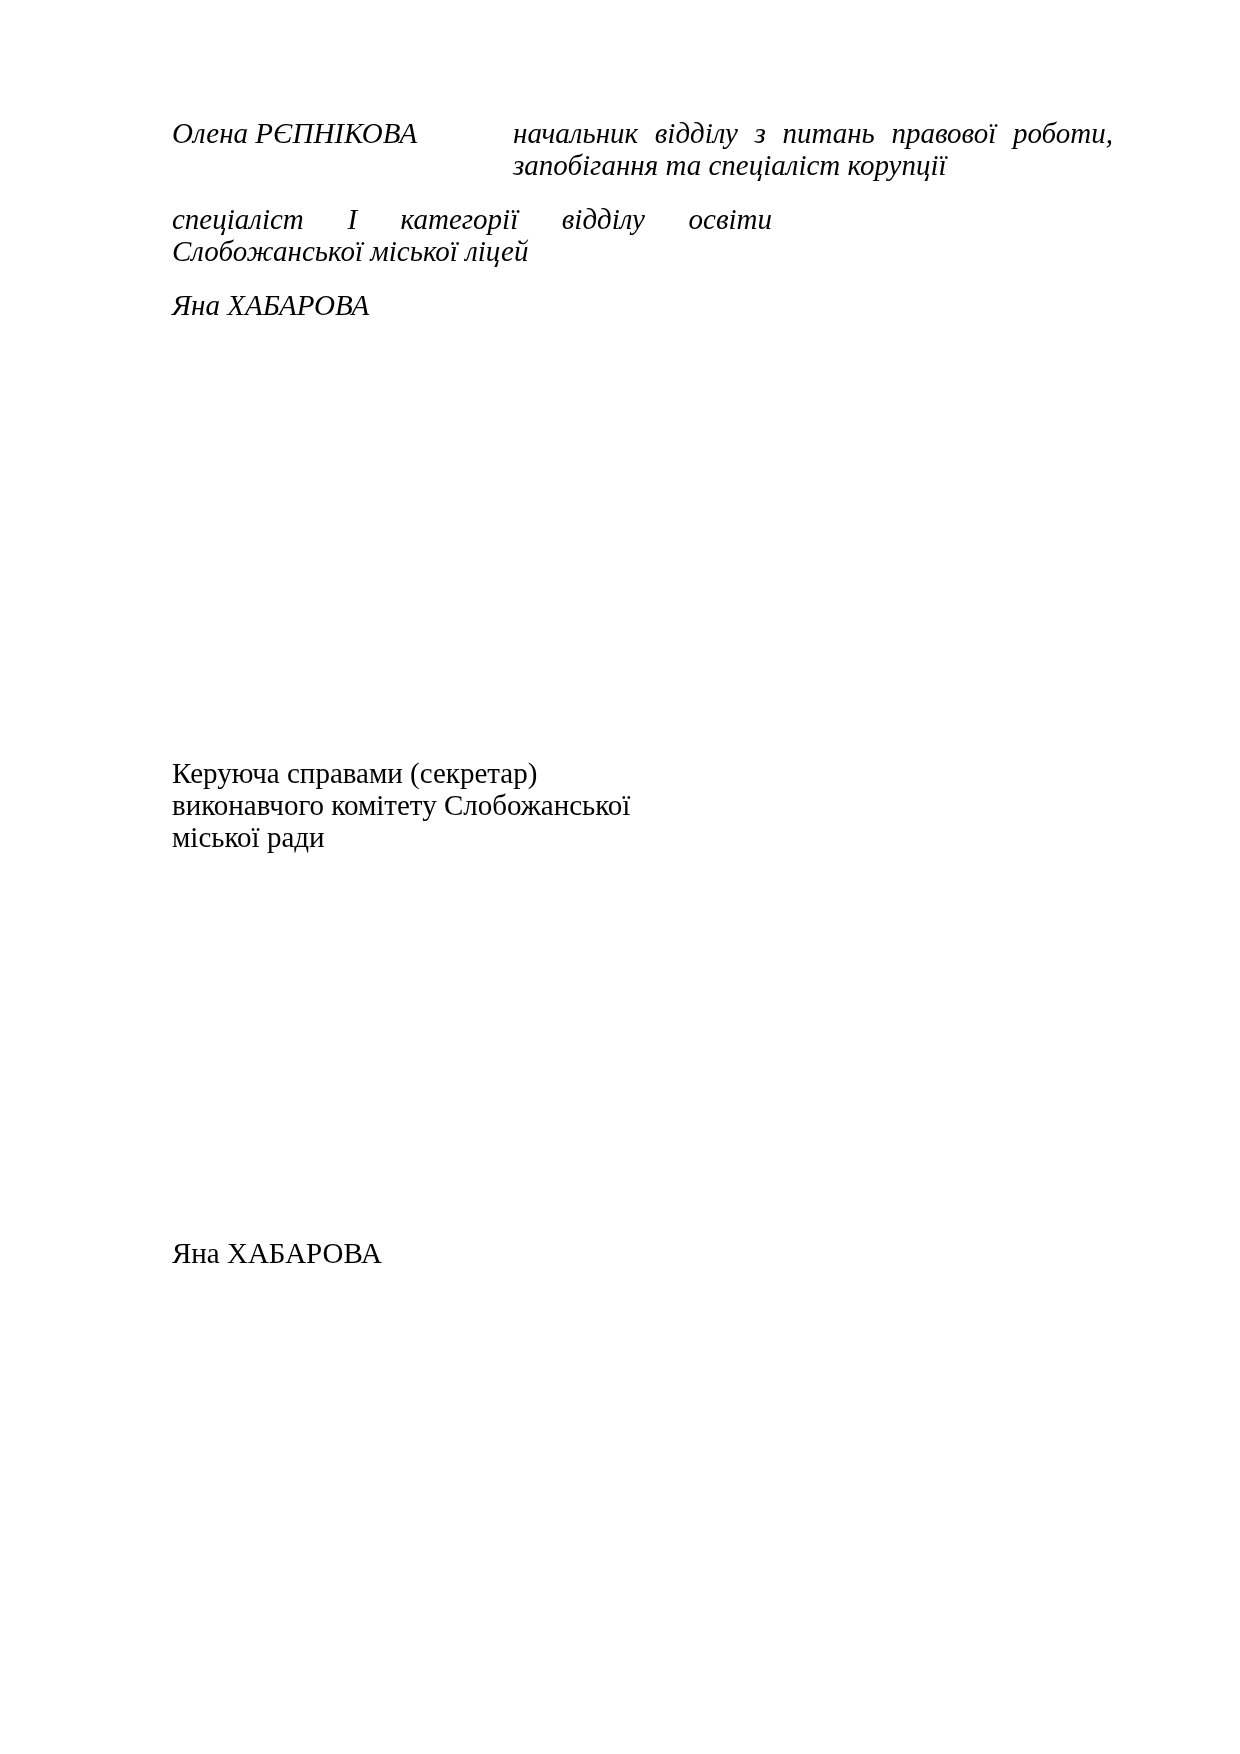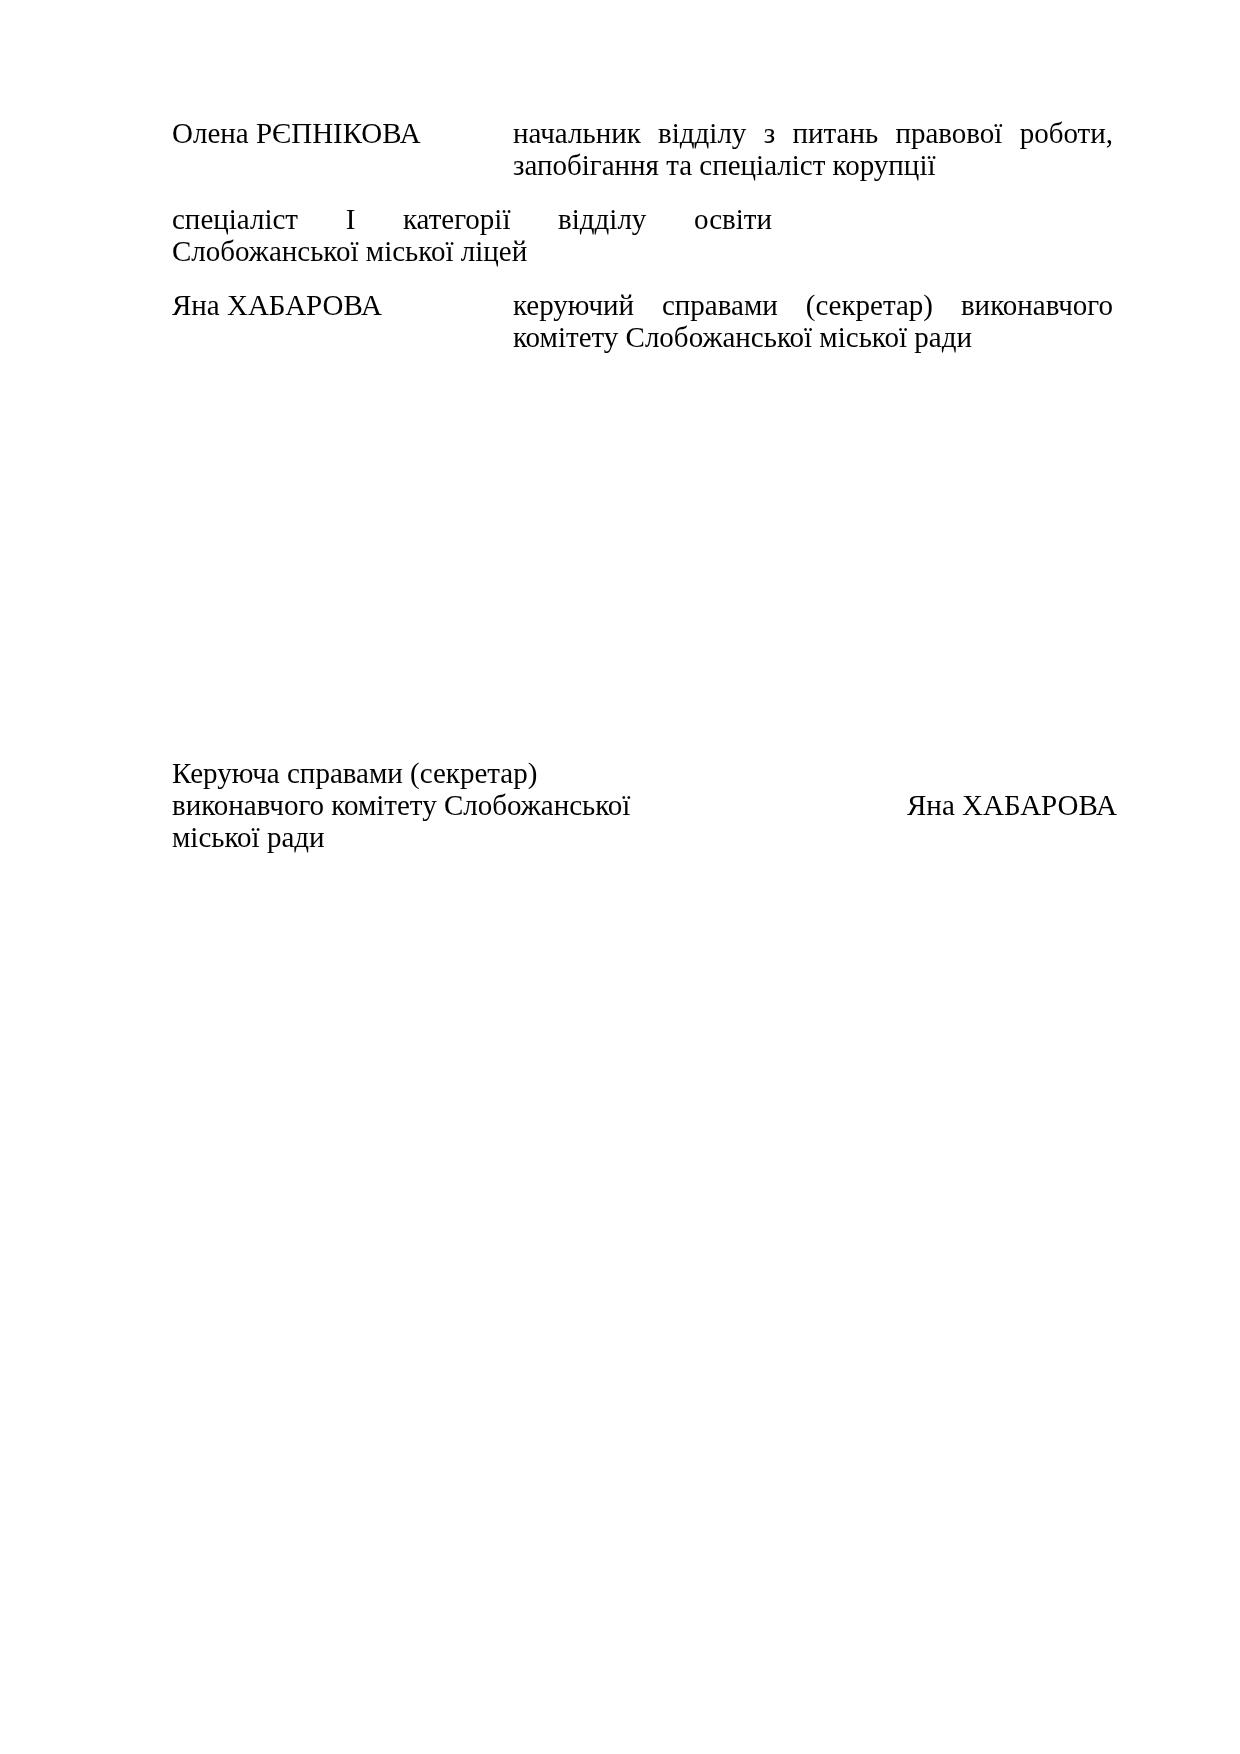--- a/index.html
+++ b/index.html
@@ -19,40 +19,42 @@
   }
   .signatories {
     position: absolute;
     top: 117px;
     left: 172px;
     width: 941px;
   }
   .signatory-row {
     display: flex;
     margin-bottom: 22px;
+    font-style: italic;
   }
   .signatory-name {
     width: 341px;
     flex: 0 0 341px;
     text-align: left;
   }
   .signatory-position {
     width: 600px;
     flex: 0 0 600px;
     text-align: justify;
     text-justify: inter-word;
   }
   .closing {
     position: absolute;
     top: 757px;
     left: 172px;
     width: 945px;
     display: flex;
     justify-content: space-between;
-    align-items: center;
+    align-items: flex-start;
+    flex-direction: column;
   }
   .closing-title {
     width: 480px;
     flex: 0 0 480px;
     text-align: left;
   }
   .closing-name {
     text-align: right;
     white-space: nowrap;
   }
@@ -67,21 +69,20 @@
     <div class="signatory-position">начальник відділу з питань правової роботи, запобігання та спеціаліст корупції</div>
   </div>
 
   <div class="signatory-row">
     <div class="signatory-position">спеціаліст І категорії відділу освіти Слобожанської міської ліцей</div>
   </div>
 
 
   <div class="signatory-row">
     <div class="signatory-name">Яна ХАБАРОВА</div>
-    <div class="signatory-position">керуючий справами (секретар) виконавчого комітету Слобожанської міської ради</div>
   </div>
 
 </div>
 
 <div class="closing">
   <div class="closing-title">Керуюча справами (секретар) виконавчого комітету Слобожанської міської ради</div>
   <div class="closing-name">Яна ХАБАРОВА</div>
 </div>
 
 </body></html>

